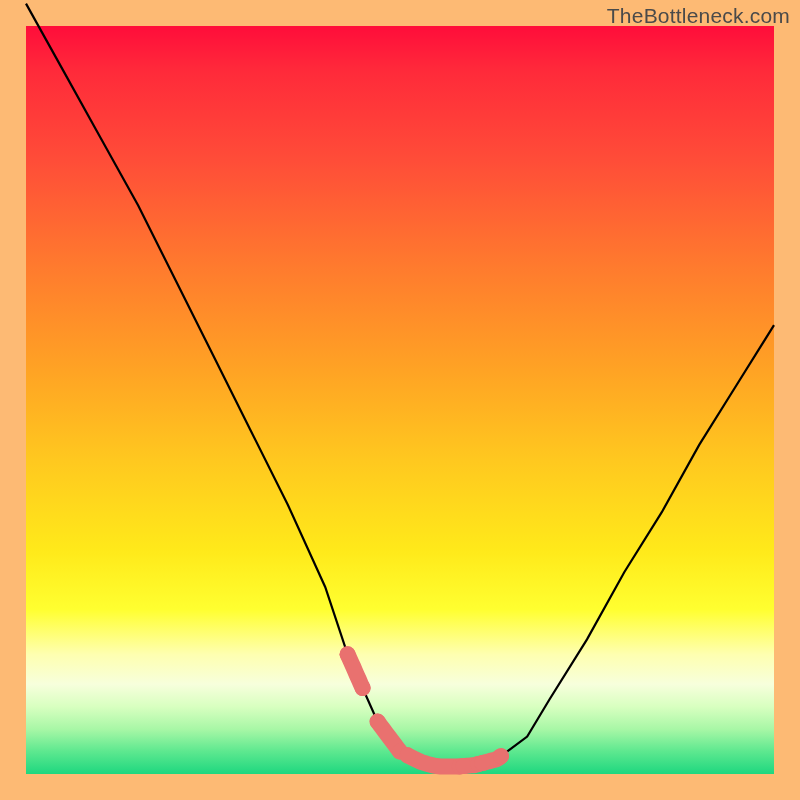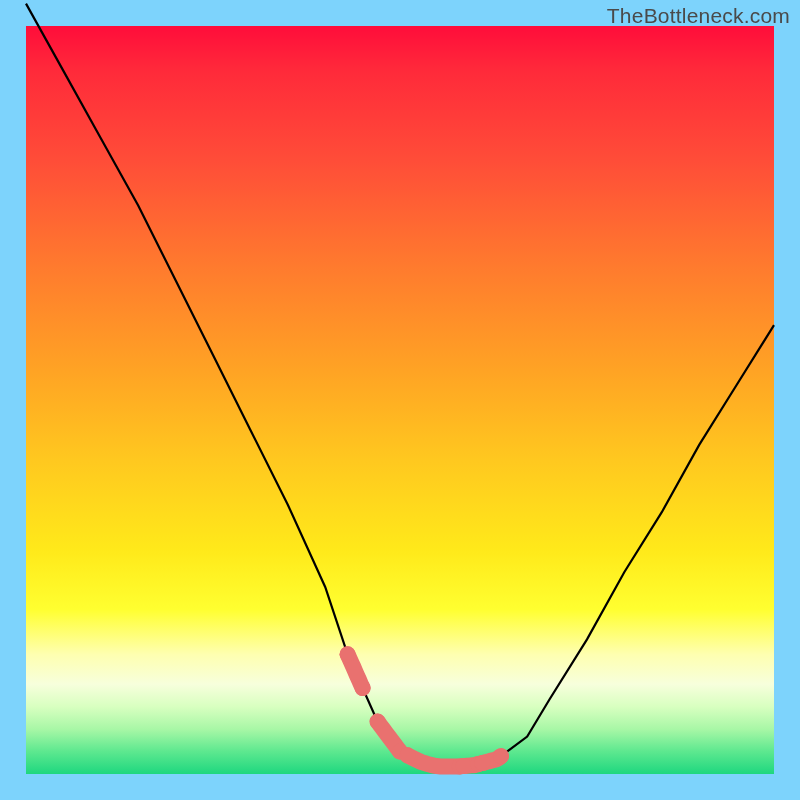--- a/index.html
+++ b/index.html
@@ -8,21 +8,21 @@
     width: 800px;
     height: 800px;
     background: #000;
     font-family: Arial, Helvetica, sans-serif;
     overflow: hidden;
   }
   .frame {
     position: relative;
     width: 800px;
     height: 800px;
-    background: #7dd3fc;
+    background: #fdba74;
   }
   .plot-area {
     position: absolute;
     left: 26px;
     top: 26px;
     width: 748px;
     height: 748px;
     
     background: linear-gradient(
       to bottom,

